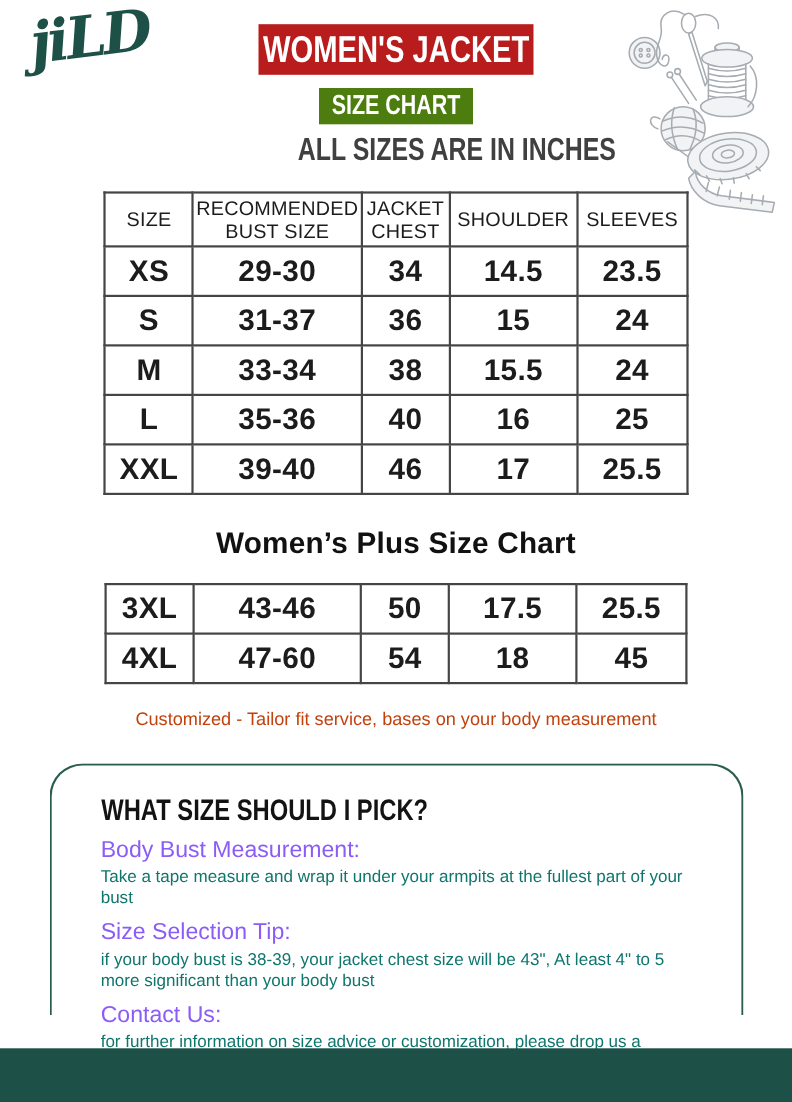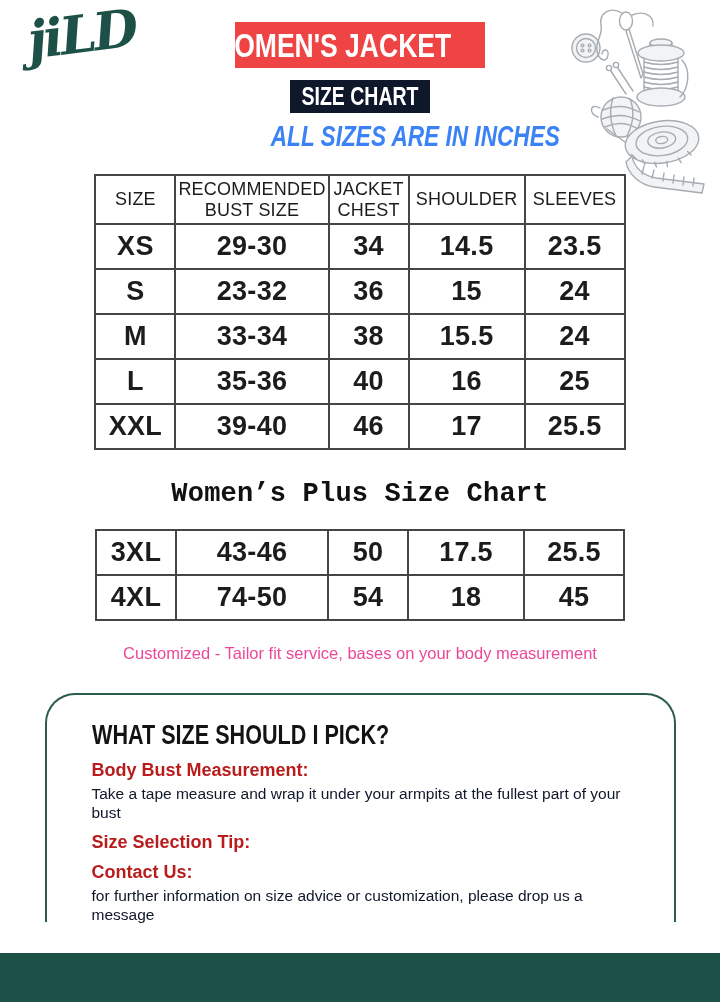--- a/index.html
+++ b/index.html
@@ -10,51 +10,51 @@
   
   .header{position:relative;height:160px;}
   .logo{
     position:absolute;left:24px;top:10px;
     font-family:"DejaVu Serif",serif;font-style:italic;font-weight:bold;
     font-size:52px;color:#1d5147;letter-spacing:-3px;
     transform:rotate(-7deg);transform-origin:left top;
   }
   .header-center{width:260px;margin:0 auto;text-align:center;padding-top:22px;}
   .condensed{display:inline-block;transform:scaleX(0.78);white-space:nowrap;font-weight:bold;}
-  .banner-green{background:#ef4444;height:46px;width:250px;margin:0 auto;
-    display:flex;align-items:center;justify-content:flex-end;}
+  .banner-green{background:#b91c1c;height:46px;width:250px;margin:0 auto;
+    display:flex;align-items:center;justify-content:center;}
   .banner-green .condensed{color:#ffffff;font-size:34px;}
-  .banner-gold{background:#0f172a;height:33px;width:140px;margin:12px auto 0;
+  .banner-gold{background:#4d7c0f;height:33px;width:140px;margin:12px auto 0;
     display:flex;align-items:center;justify-content:center;}
   .banner-gold .condensed{color:#ffffff;font-size:25px;}
-  .sizes-note{margin-top:7px;color:#3b82f6;font-style:italic;}
+  .sizes-note{margin-top:7px;color:#404040;}
   .sizes-note .condensed{font-size:29px;}
   .illustration{position:absolute;right:0;top:4px;width:168px;height:192px;}
   
   table.size-table{border-collapse:collapse;margin:14px auto 0;table-layout:fixed;}
   table.size-table col.c1{width:80px;}  table.size-table col.c2{width:152px;}
   table.size-table col.c3{width:80px;}  table.size-table col.c4{width:116px;}
   table.size-table col.c5{width:100px;}
   table.size-table th,table.size-table td{
     border:2px solid #454545;text-align:center;vertical-align:middle;padding:0 2px;
   }
   table.size-table thead th{font-size:18px;font-weight:500;line-height:1.12;height:47px;letter-spacing:.2px;}
   table.size-table tbody td{font-size:27px;font-weight:600;height:43px;letter-spacing:.3px;}
-  .plus-title{margin-top:29px;text-align:center;font-size:27px;font-weight:bold;color:#111111;letter-spacing:.2px;font-family:Liberation Mono, monospace;}
+  .plus-title{margin-top:29px;text-align:center;font-size:27px;font-weight:bold;color:#111111;letter-spacing:.2px;}
   table.plus{margin-top:20px;}
-  .custom-note{margin-top:23px;text-align:center;font-size:16.5px;color:#ec4899;}
+  .custom-note{margin-top:23px;text-align:center;font-size:16.5px;color:#c2410c;}
   
   .info-box{
     width:631px;height:229px;margin:30px auto 0;box-sizing:border-box;
     border:2px solid #2a5c50;border-bottom:none;border-radius:30px 30px 0 0;
     padding:25px 26px 0 45px;
   }
   .info-title .condensed{font-size:27px;transform:scaleX(0.8);transform-origin:left center;color:#131313;}
-  .info-heading{font-size:18px;font-weight:bold;color:#b91c1c;margin-top:9px;}
-  .info-body{font-size:15.5px;color:#0f172a;margin-top:4px;white-space:pre-line;line-height:1.22;}
+  .info-heading{font-size:21px;font-weight:normal;color:#8b5cf6;margin-top:9px;}
+  .info-body{font-size:15.5px;color:#0f766e;margin-top:4px;white-space:pre-line;line-height:1.22;}
   
   .bottom-bar{position:absolute;left:0;top:953px;width:720px;height:49px;background:#1d5147;}
   
   .sk{stroke:#a6acb1;fill:none;stroke-width:1.4;stroke-linecap:round;stroke-linejoin:round;}
   .skf{stroke:#a6acb1;fill:#f2f3f4;stroke-width:1.4;stroke-linejoin:round;}
 </style>
 </head>
 <body>
 
 <div class="header">
@@ -147,21 +147,21 @@
   <tbody>
       <tr>
         <td>XS</td>
         <td>29-30</td>
         <td>34</td>
         <td>14.5</td>
         <td>23.5</td>
       </tr>
       <tr>
         <td>S</td>
-        <td>23-32</td>
+        <td>31-37</td>
         <td>36</td>
         <td>15</td>
         <td>24</td>
       </tr>
       <tr>
         <td>M</td>
         <td>33-34</td>
         <td>38</td>
         <td>15.5</td>
         <td>24</td>
@@ -196,36 +196,38 @@
   <tbody>
       <tr>
         <td>3XL</td>
         <td>43-46</td>
         <td>50</td>
         <td>17.5</td>
         <td>25.5</td>
       </tr>
       <tr>
         <td>4XL</td>
-        <td>74-50</td>
+        <td>47-60</td>
         <td>54</td>
         <td>18</td>
         <td>45</td>
       </tr>
     </tbody>
 </table>
 
 <div class="custom-note">Customized - Tailor fit service, bases on your body measurement</div>
 
 <div class="info-box">
   <div class="info-title">
     <span class="condensed">WHAT SIZE SHOULD I PICK?</span>
   </div>
   <div>
       <div class="info-heading">Body Bust Measurement:</div>
       <div class="info-body">Take a tape measure and wrap it under your armpits at the fullest part of your bust</div>
       <div class="info-heading">Size Selection Tip:</div>
+      <div class="info-body">if your body bust is 38-39, your jacket chest size will be 43", At least 4" to 5
+more significant than your body bust</div>
       <div class="info-heading">Contact Us:</div>
       <div class="info-body">for further information on size advice or customization, please drop us a message</div>
     </div>
 </div>
 
 <div class="bottom-bar"></div>
 
 </body></html>

